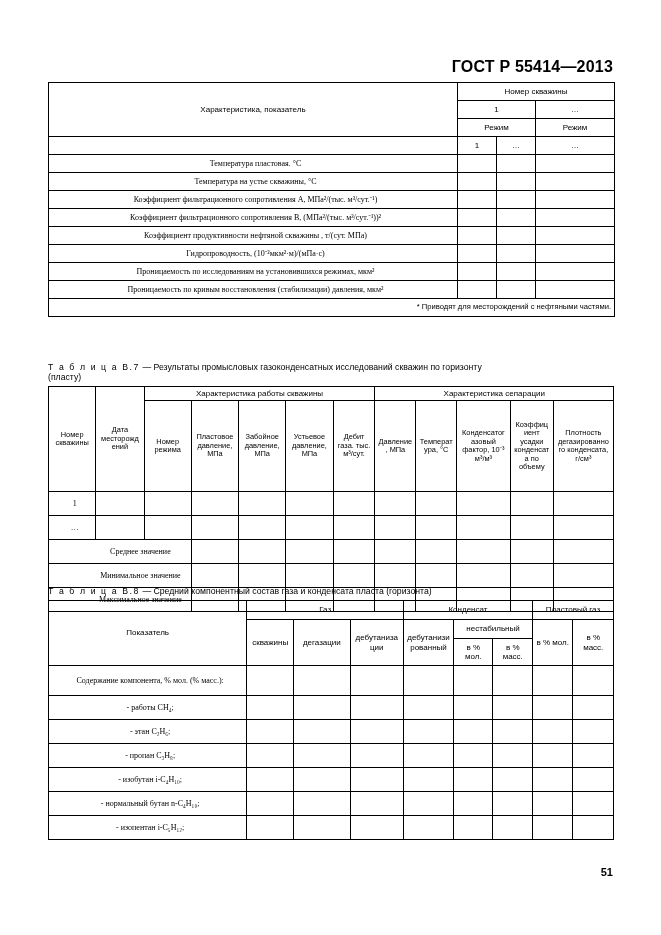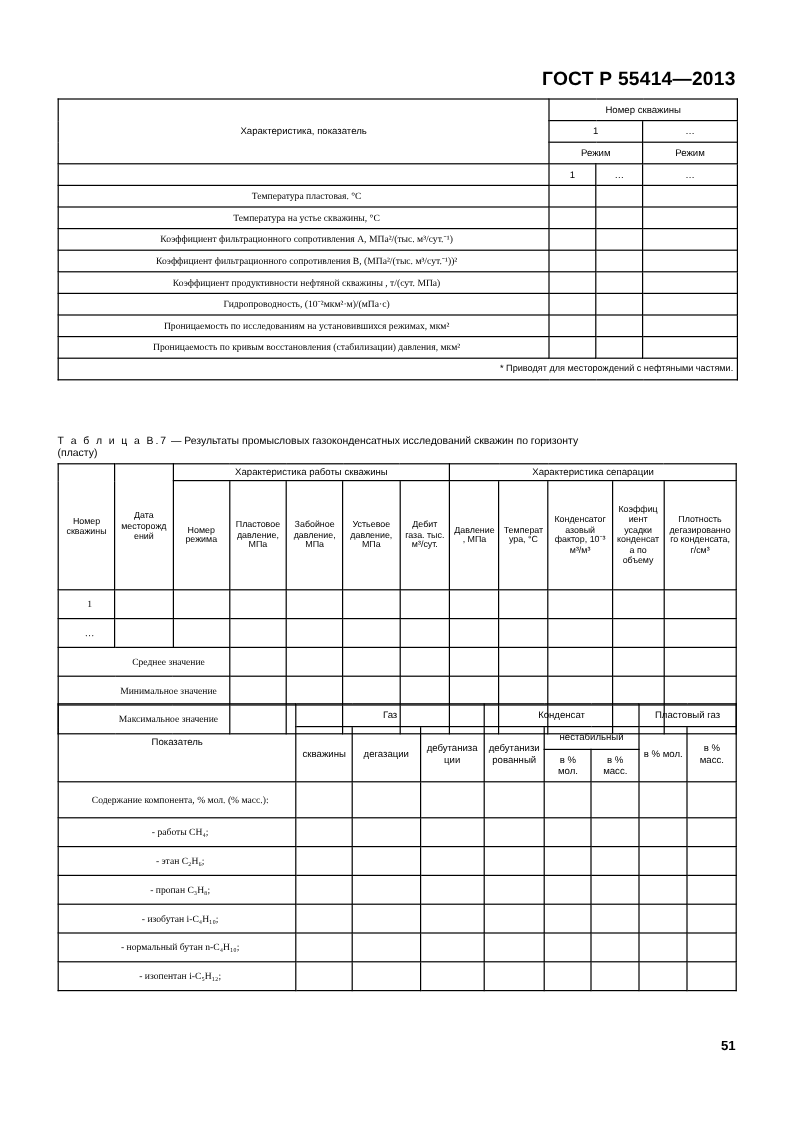--- a/index.html
+++ b/index.html
@@ -279,20 +279,21 @@
             <td></td>
           <td></td>
             <td></td>
             <td></td>
         </tr>
       </tbody>
     </table>
   </div>
 
   <div id="block-b8">
+    <div class="tbl-caption"><span class="sp">Т а б л и ц а  В.8</span><span> — Средний компонентный состав газа и конденсата пласта (горизонта)</span></div>
     <table id="tbl-b8">
       <colgroup>
         <col style="width:186px">
         <col style="width:44px">
           <col style="width:53px">
           <col style="width:50px">
         <col style="width:47px">
           <col style="width:37px">
           <col style="width:37px">
         <col style="width:38px">

